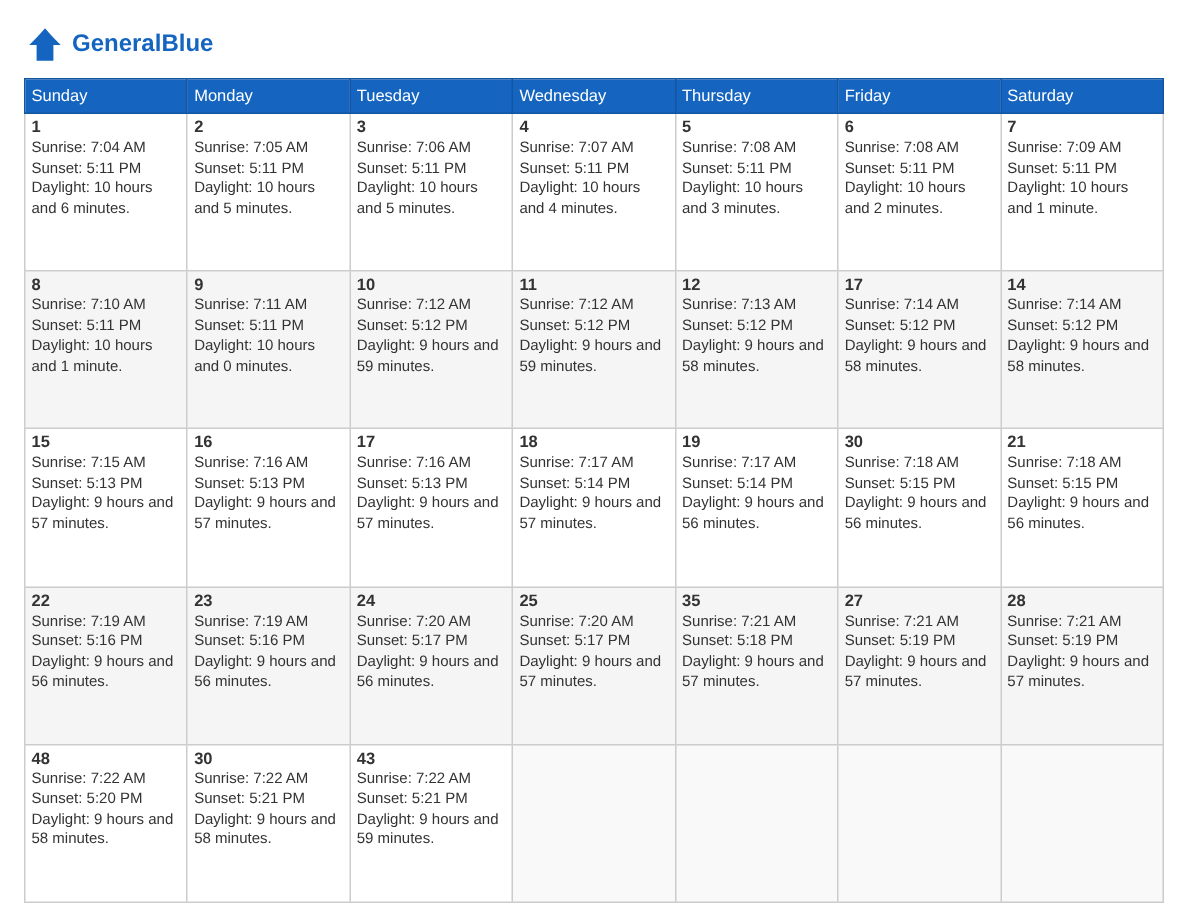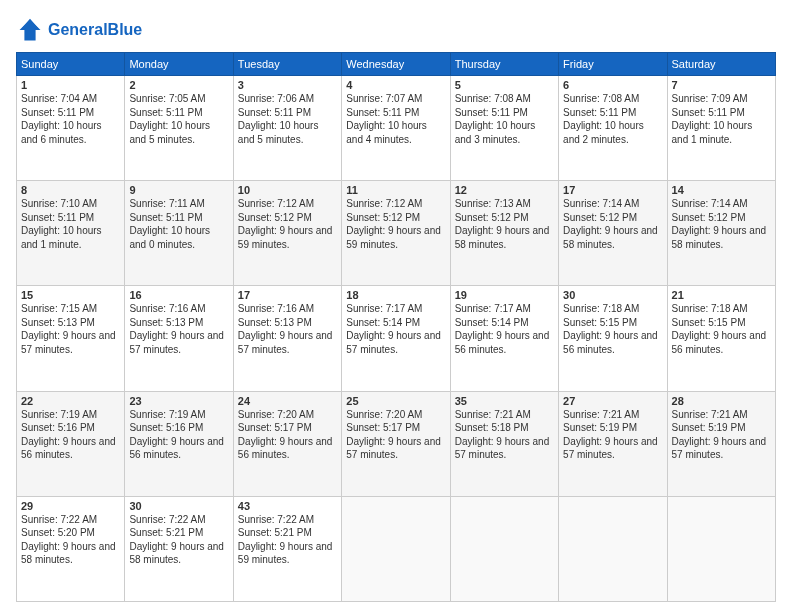--- a/index.html
+++ b/index.html
@@ -238,21 +238,21 @@
         <span class="day-num">27</span>
         <div class="day-info">Sunrise: 7:21 AM<br>Sunset: 5:19 PM<br>Daylight: 9 hours and 57 minutes.</div>
       </td>
           <td>
         <span class="day-num">28</span>
         <div class="day-info">Sunrise: 7:21 AM<br>Sunset: 5:19 PM<br>Daylight: 9 hours and 57 minutes.</div>
       </td>
         </tr>
         <tr>
           <td>
-        <span class="day-num">29</span>
+        <span class="day-num">48</span>
         <div class="day-info">Sunrise: 7:22 AM<br>Sunset: 5:20 PM<br>Daylight: 9 hours and 58 minutes.</div>
       </td>
           <td>
         <span class="day-num">30</span>
         <div class="day-info">Sunrise: 7:22 AM<br>Sunset: 5:21 PM<br>Daylight: 9 hours and 58 minutes.</div>
       </td>
           <td>
         <span class="day-num">43</span>
         <div class="day-info">Sunrise: 7:22 AM<br>Sunset: 5:21 PM<br>Daylight: 9 hours and 59 minutes.</div>
       </td>

